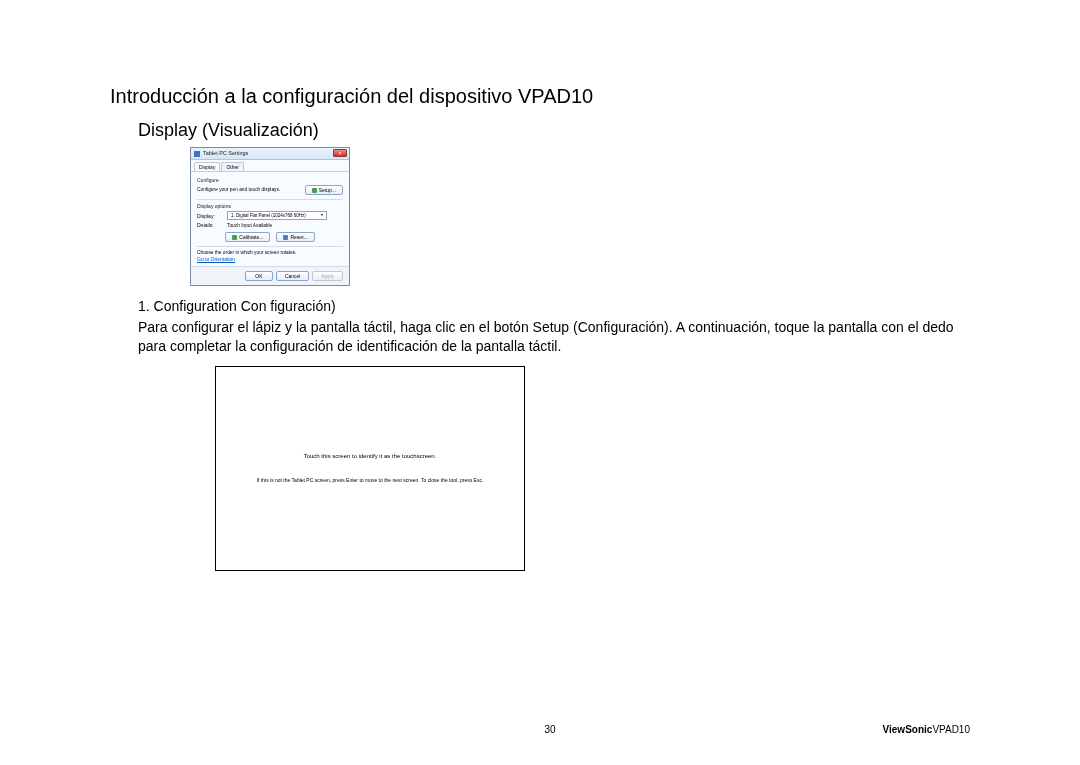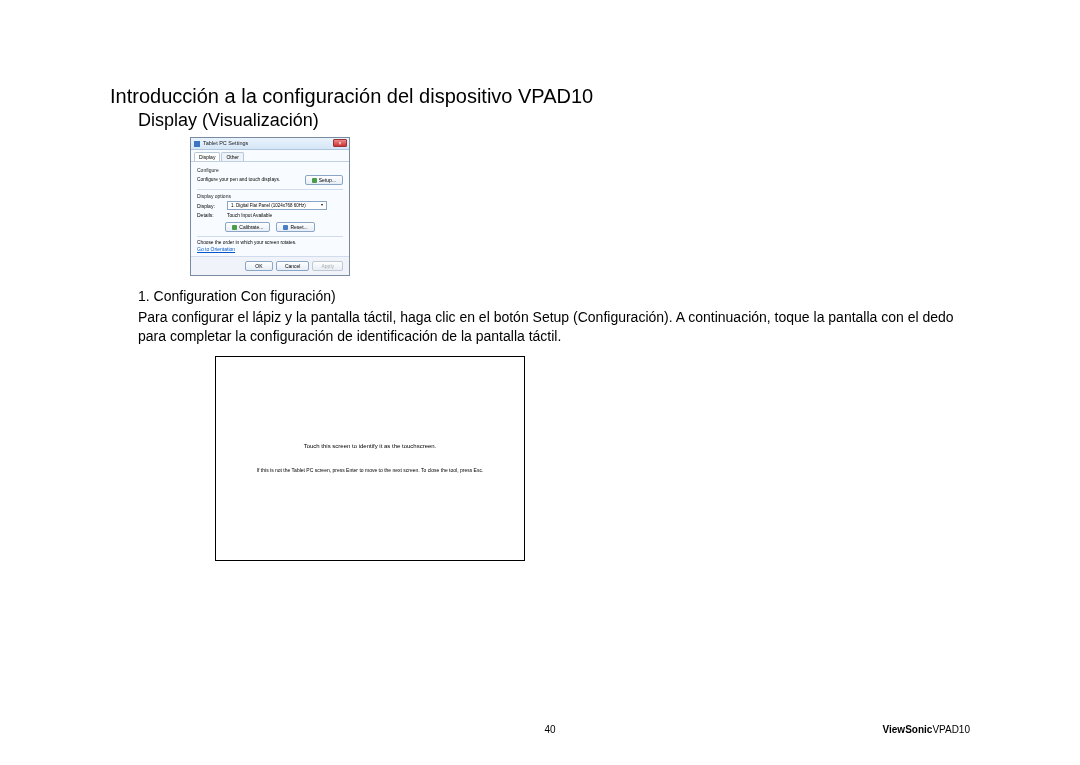--- a/index.html
+++ b/index.html
@@ -8,21 +8,21 @@
       height: 765px;
       background: #ffffff;
       font-family: Arial, Helvetica, sans-serif;
       color: #000;
       position: relative;
       padding: 85px 110px 30px 110px;
     }
     .page-heading {
       font-size: 20px;
       font-weight: normal;
-      margin-bottom: 2px;
+      margin-bottom: 12px;
     }
     .subheading {
       font-size: 18px;
       margin-left: 28px;
       margin-bottom: 6px;
     }
     .embedded-window {
       margin-left: 80px;
       width: 160px;
       border: 1px solid #7a8aa0;
@@ -251,15 +251,15 @@
 <div class="config-line">1. Configuration Con figuración)</div>
 <div class="body-para">Para configurar el lápiz y la pantalla táctil, haga clic en el botón Setup (Configuración). A continuación, toque la pantalla con el dedo para completar la configuración de identificación de la pantalla táctil.</div>
 
 <div class="touch-panel">
   <div class="touch-line1">Touch this screen to identify it as the touchscreen.</div>
   <div class="touch-line2">If this is not the Tablet PC screen, press Enter to move to the next screen. To close the tool, press Esc.</div>
 </div>
 
 <div class="footer">
   <span class="footer-left">ViewSonic</span>
-  <span class="footer-center">40</span>
+  <span class="footer-center">30</span>
   <span class="footer-right">VPAD10</span>
 </div>
 
 </body></html>

